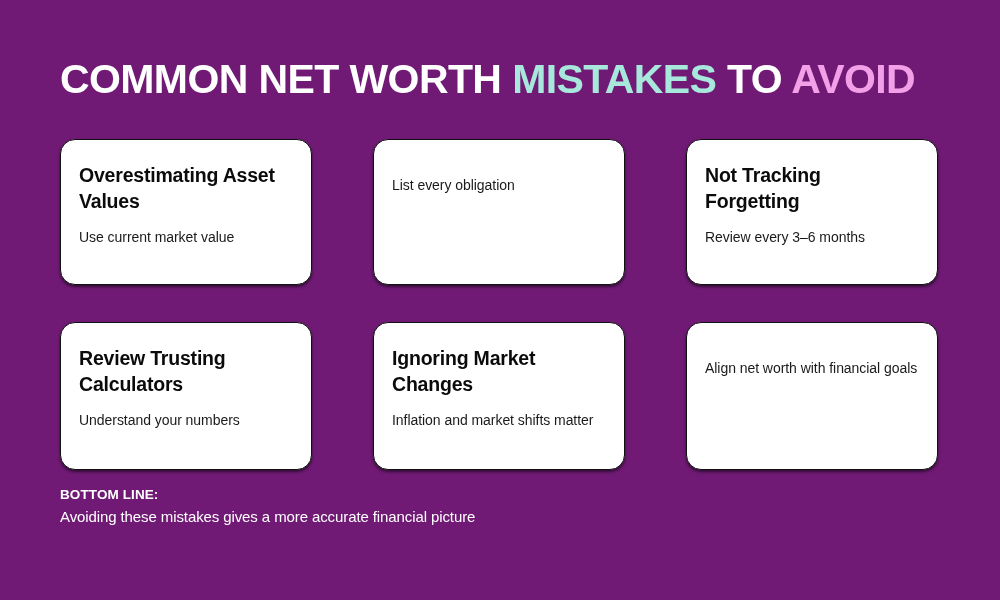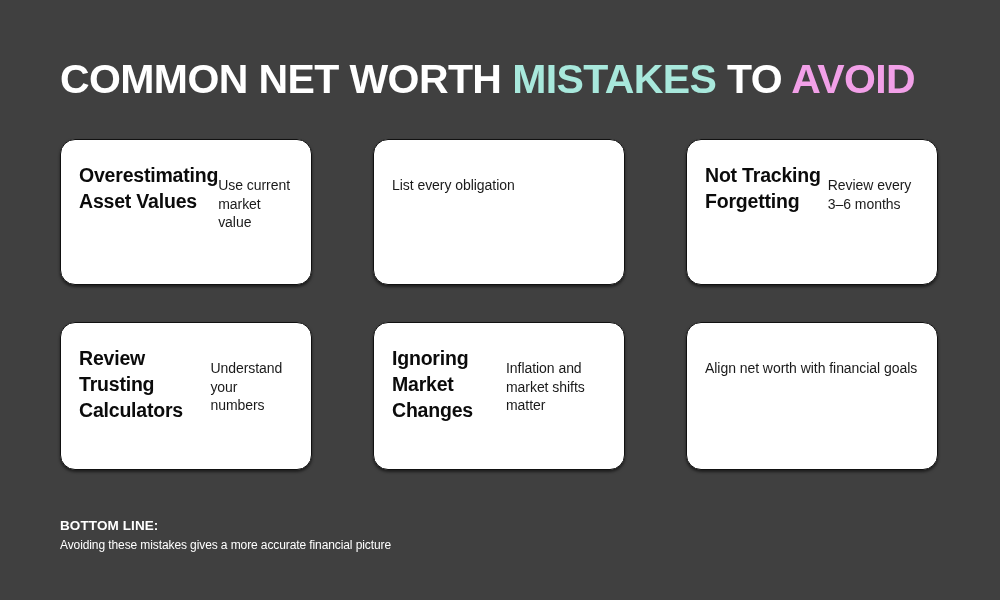--- a/index.html
+++ b/index.html
@@ -5,21 +5,21 @@
   * { margin:0; padding:0; box-sizing:border-box; }
   html, body {
     width:1000px; height:600px;
     background:#000000;
     font-family:"Liberation Sans", sans-serif;
     overflow:hidden;
   }
   #infographic {
     position:relative;
     width:1000px; height:600px;
-    background:#404040;
+    background:#701a75;
   }
 
   
   .title {
     position:absolute;
     left:60px; top:58px;
     font-size:41px;
     font-weight:700;
     letter-spacing:-0.6px;
     line-height:1.05;
@@ -41,21 +41,21 @@
     grid-template-rows:146px 148px;
     column-gap:61px;
     row-gap:37px;
   }
   .card {
     background:#FFFFFF;
     border:1px solid #111111;
     border-radius:15px;
     padding:22px 18px 14px 18px;
     display:flex;
-    flex-direction:row;
+    flex-direction:column;
     overflow:hidden;
     box-shadow:0 2px 3px rgba(0,0,0,0.55);
   }
   .card-title {
     color:#0B0B0B;
     font-size:19.5px;
     font-weight:700;
     line-height:1.34;
     letter-spacing:-0.2px;
     margin-bottom:0;
@@ -65,31 +65,31 @@
     font-size:14px;
     font-weight:400;
     line-height:1.33;
     letter-spacing:-0.05px;
     margin-top:14px;
   }
 
   
   .bottom {
     position:absolute;
-    left:60px; top:516px;
+    left:60px; top:485px;
     color:#FFFFFF;
   }
   .bottom-label {
     font-size:13.5px;
     font-weight:700;
     letter-spacing:0.1px;
     line-height:1.5;
   }
   .bottom-text {
-    font-size:12px;
+    font-size:15px;
     font-weight:400;
     letter-spacing:-0.1px;
     line-height:1.45;
     margin-top:1px;
   }
 </style>
 </head>
 <body>
 
 <div id="infographic">

